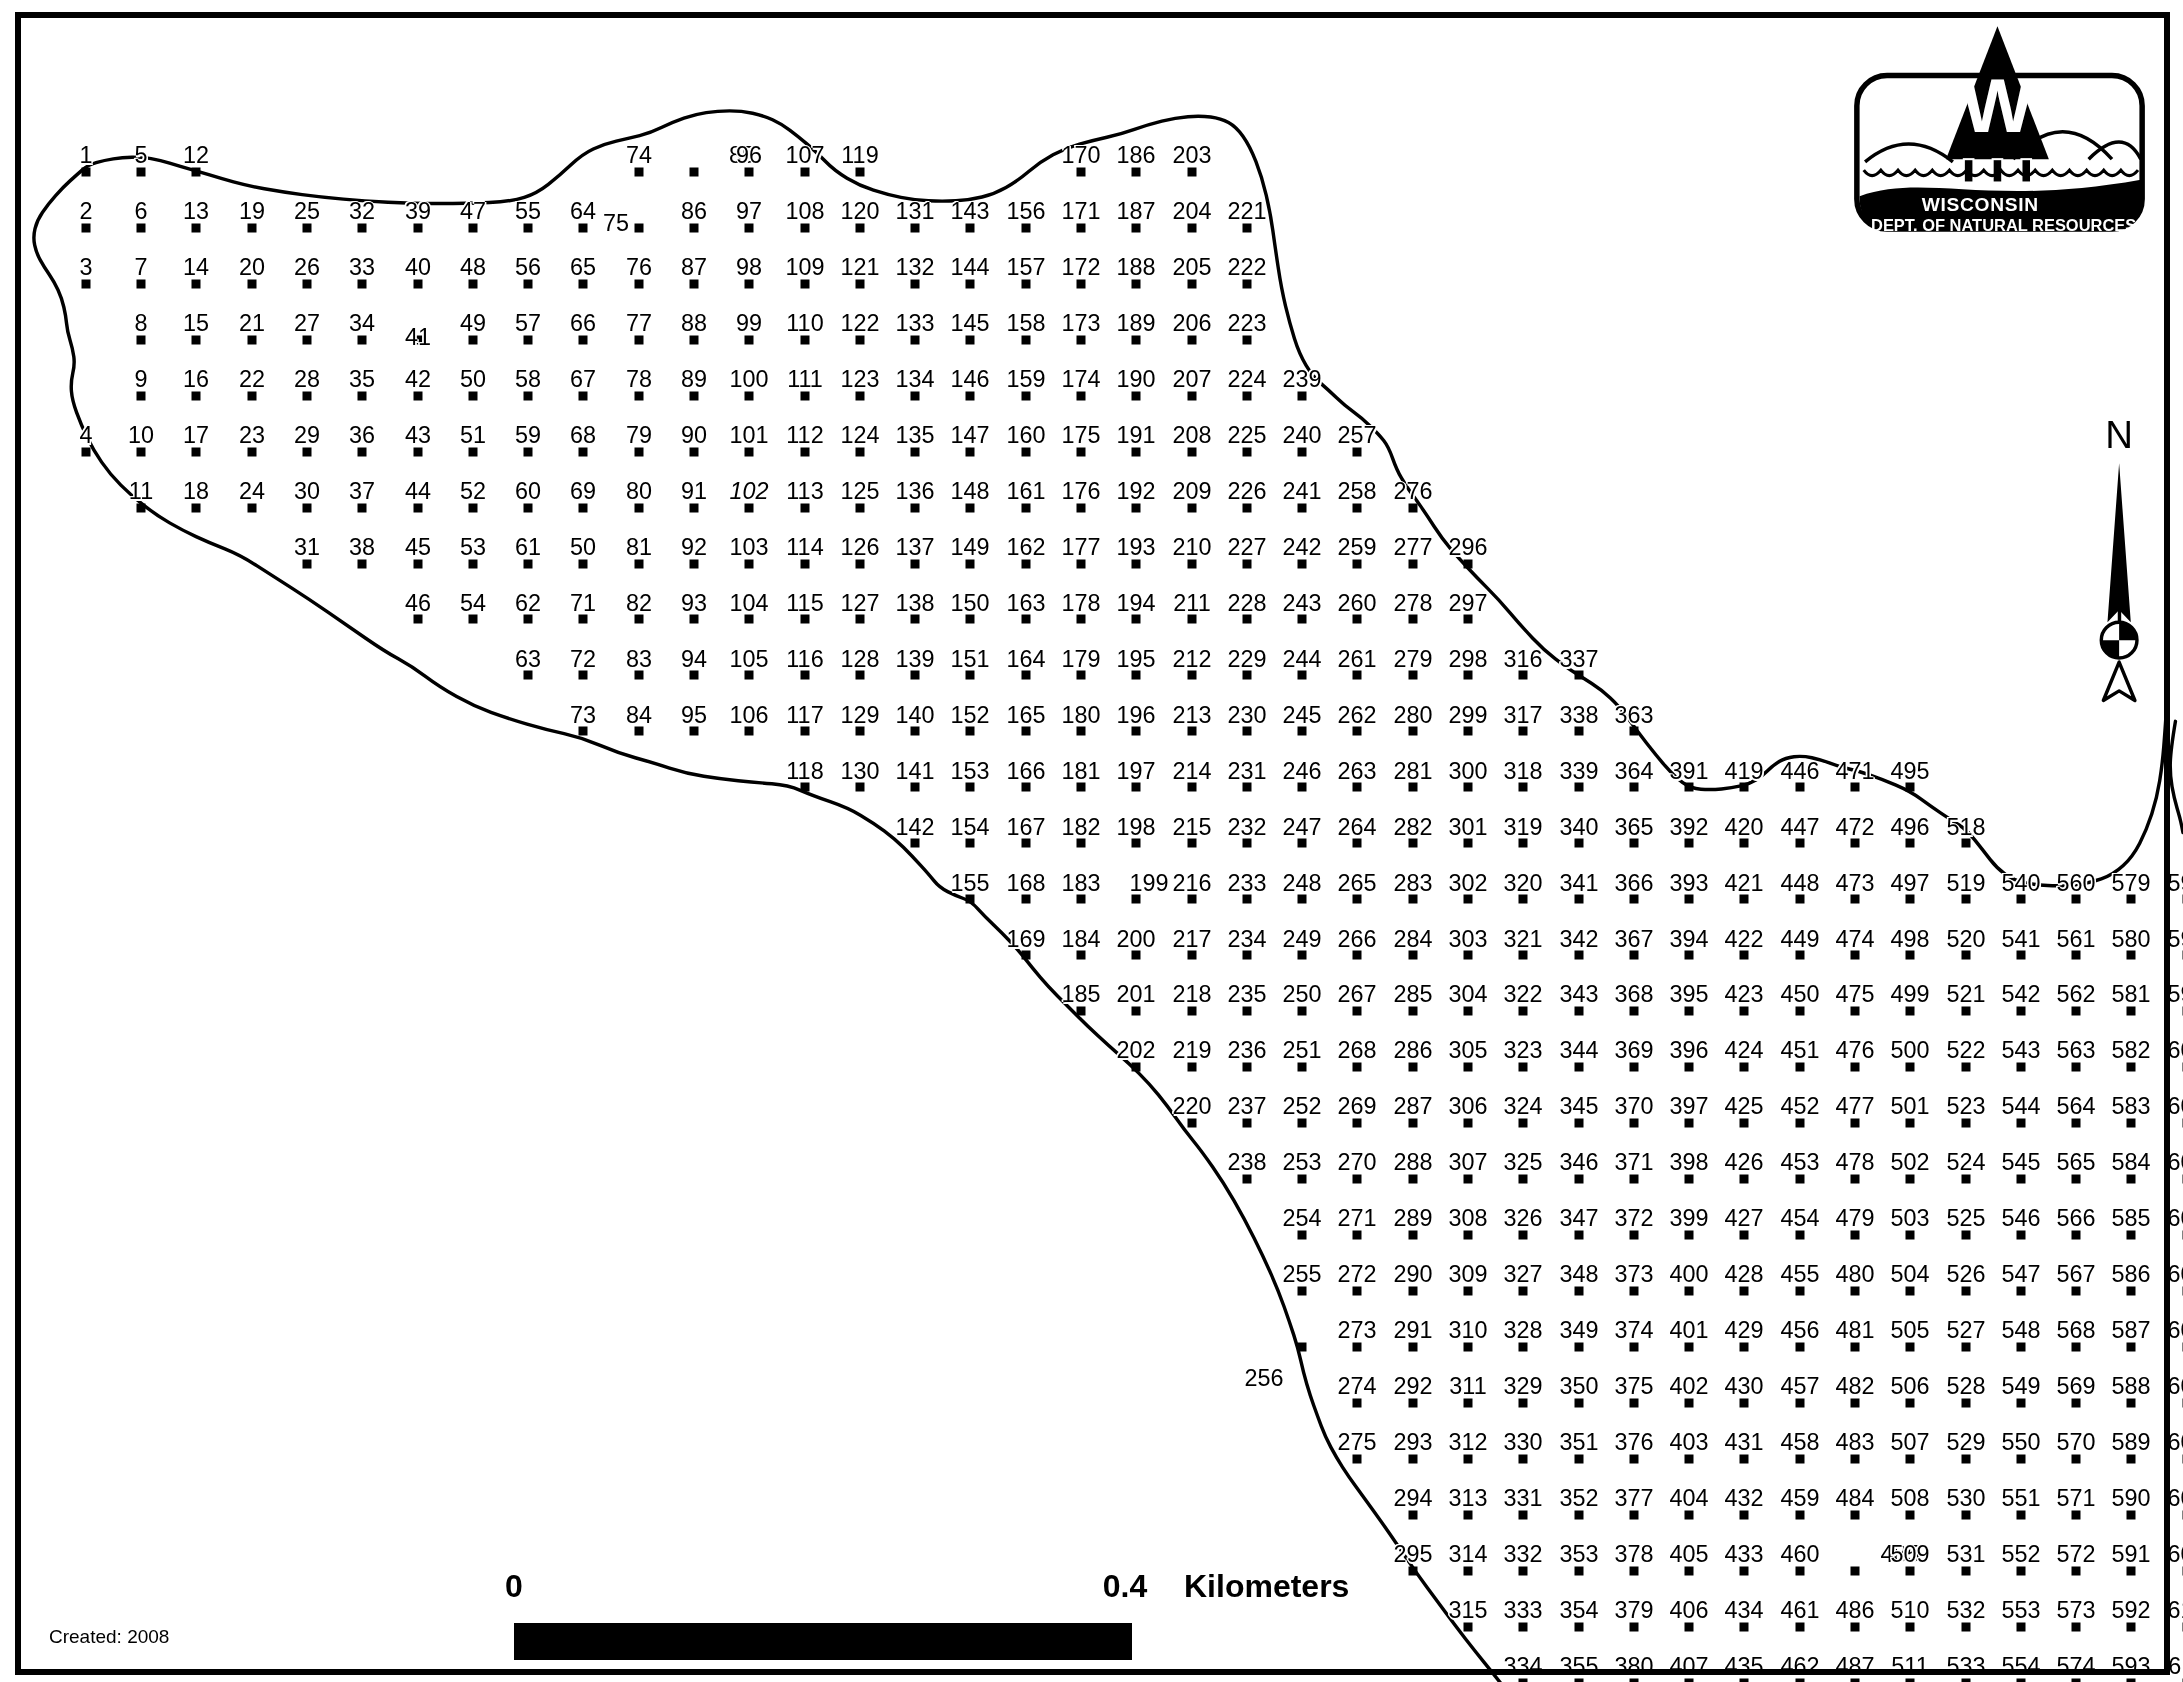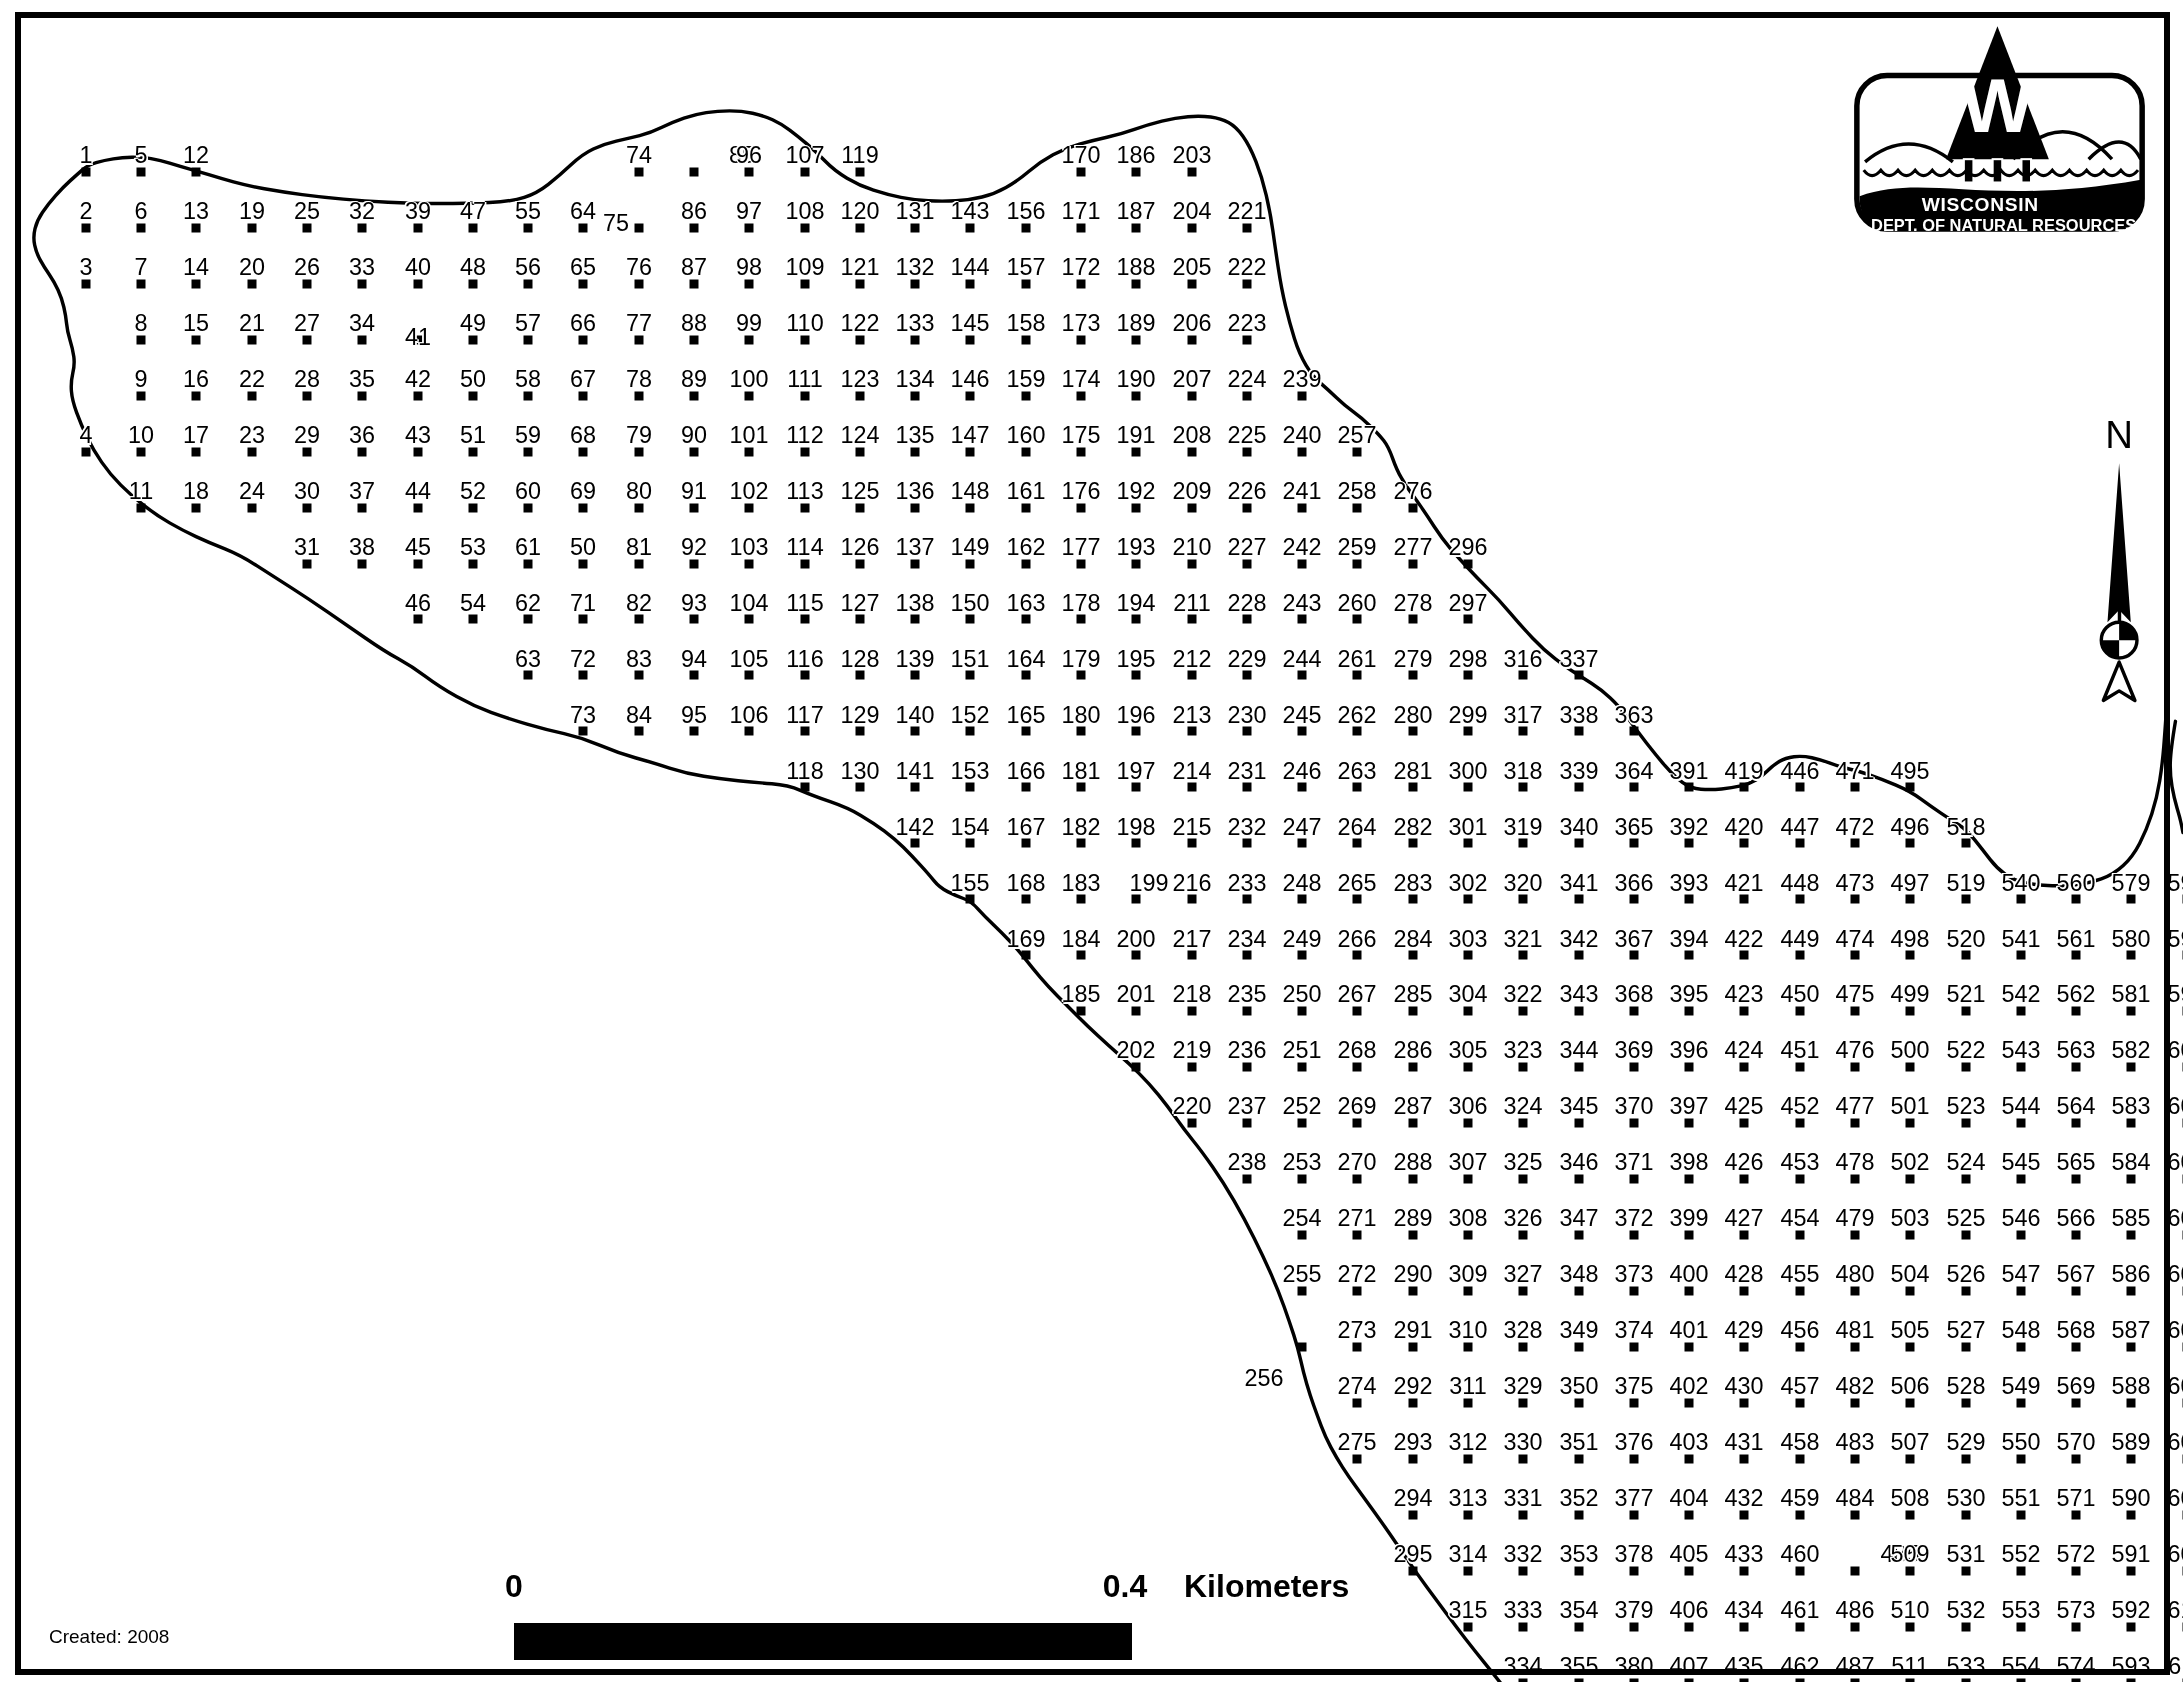--- a/index.html
+++ b/index.html
@@ -273,21 +273,21 @@
       <div class="pt-label" style="left: 749px; top: 212px;">97</div>
       <div class="pt-marker" style="left: 749px; top: 228px;"></div>
       <div class="pt-label" style="left: 749px; top: 268px;">98</div>
       <div class="pt-marker" style="left: 749px; top: 284px;"></div>
       <div class="pt-label" style="left: 749px; top: 324px;">99</div>
       <div class="pt-marker" style="left: 749px; top: 340px;"></div>
       <div class="pt-label" style="left: 749px; top: 380px;">100</div>
       <div class="pt-marker" style="left: 749px; top: 396px;"></div>
       <div class="pt-label" style="left: 749px; top: 436px;">101</div>
       <div class="pt-marker" style="left: 749px; top: 452px;"></div>
-      <div class="pt-label" style="left: 749px; top: 492px;">102</div>
+      <div class="pt-label" style="left: 749px; top: 492px; font-style: italic;">102</div>
       <div class="pt-marker" style="left: 749px; top: 508px;"></div>
       <div class="pt-label" style="left: 749px; top: 548px;">103</div>
       <div class="pt-marker" style="left: 749px; top: 564px;"></div>
       <div class="pt-label" style="left: 749px; top: 604px;">104</div>
       <div class="pt-marker" style="left: 749px; top: 619px;"></div>
       <div class="pt-label" style="left: 749px; top: 660px;">105</div>
       <div class="pt-marker" style="left: 749px; top: 675px;"></div>
       <div class="pt-label" style="left: 749px; top: 716px;">106</div>
       <div class="pt-marker" style="left: 749px; top: 731px;"></div>
       <div class="pt-label" style="left: 805px; top: 156px;">107</div>

